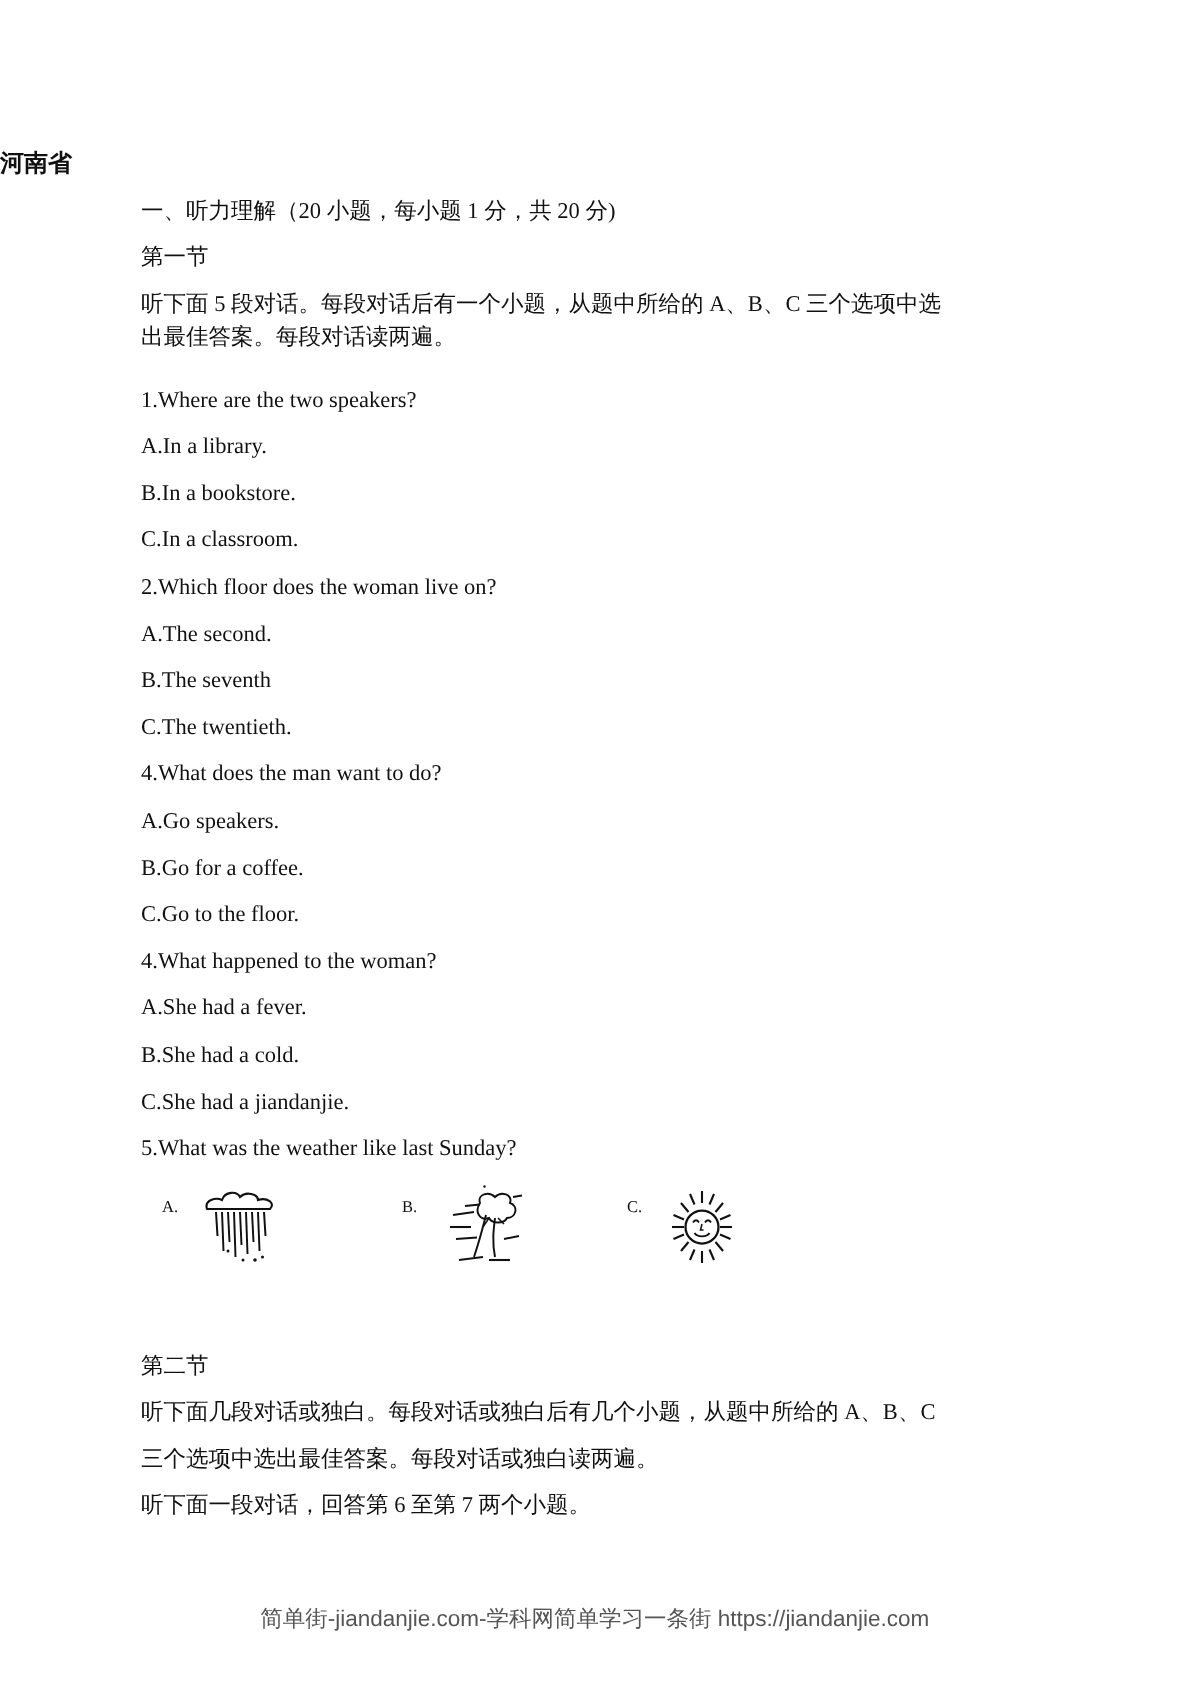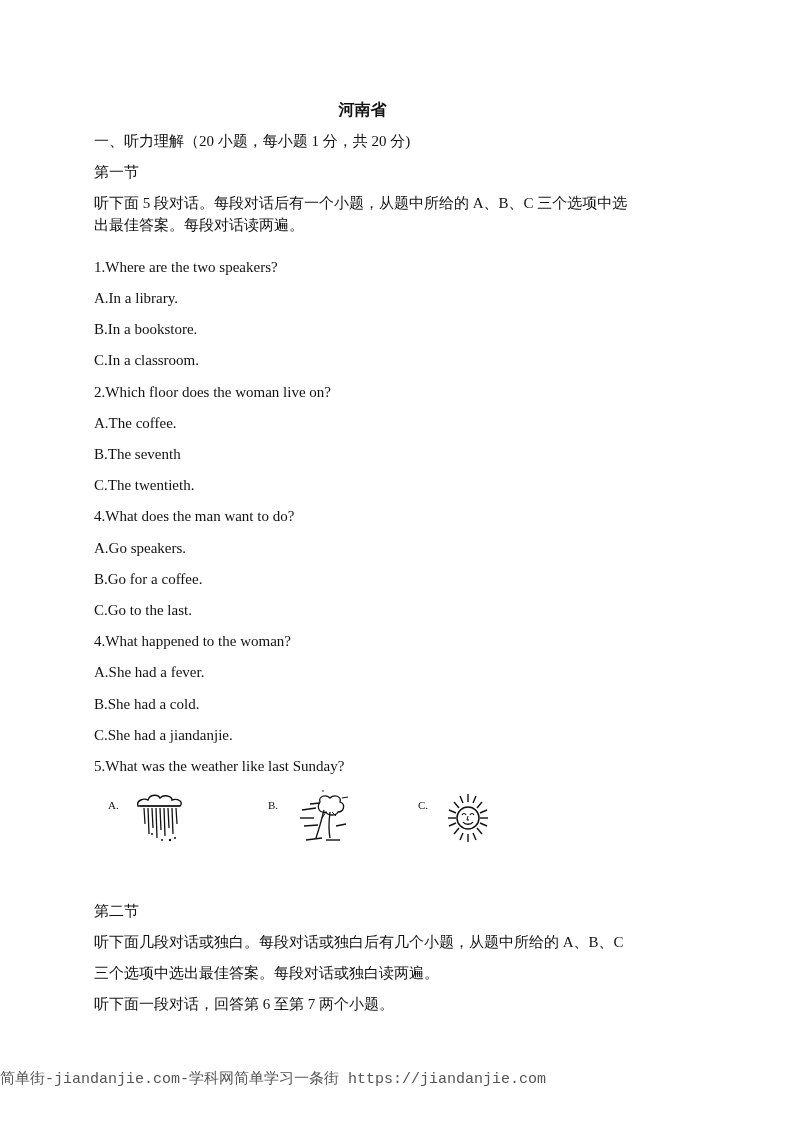--- a/index.html
+++ b/index.html
@@ -13,21 +13,21 @@
       position: relative;
       overflow: hidden;
       font-family: "Liberation Serif", "DejaVu Serif", serif;
       color: #111111;
     }
     .page-title {
       position: absolute;
       top: 99px;
       left: 0;
       width: 725px;
-      text-align: center;
+      text-align: left;
       font-weight: bold;
       font-size: 16px;
       line-height: 22px;
     }
     .line {
       position: absolute;
       left: 94px;
       font-size: 15px;
       line-height: 20px;
       white-space: nowrap;
@@ -53,21 +53,22 @@
     }
     .pic svg {
       position: absolute;
       top: 0;
     }
     .footer {
       position: absolute;
       top: 1069px;
       left: 0;
       width: 793px;
-      font-family: Liberation Mono, monospace;
+      text-align: center;
+      font-family: Liberation Sans, sans-serif;
       font-size: 15px;
       color: #555555;
       line-height: 22px;
     }
   </style>
 </head>
 <body>
 
 <div class="page-title">河南省</div>
 
@@ -75,28 +76,28 @@
 <div class="line" style="top:162px">第一节</div>
 <div class="line" style="top:193px">听下面 5 段对话。每段对话后有一个小题，从题中所给的 A、B、C 三个选项中选</div>
 <div class="line" style="top:215px">出最佳答案。每段对话读两遍。</div>
 
 <div class="line" style="top:257px">1.Where are the two speakers?</div>
 <div class="line" style="top:288px">A.In a library.</div>
 <div class="line" style="top:319px">B.In a bookstore.</div>
 <div class="line" style="top:350px">C.In a classroom.</div>
 
 <div class="line" style="top:382px">2.Which floor does the woman live on?</div>
-<div class="line" style="top:413px">A.The coffee.</div>
+<div class="line" style="top:413px">A.The second.</div>
 <div class="line" style="top:444px">B.The seventh</div>
 <div class="line" style="top:475px">C.The twentieth.</div>
 
 <div class="line" style="top:506px">4.What does the man want to do?</div>
 <div class="line" style="top:538px">A.Go speakers.</div>
 <div class="line" style="top:569px">B.Go for a coffee.</div>
-<div class="line" style="top:600px">C.Go to the last.</div>
+<div class="line" style="top:600px">C.Go to the floor.</div>
 
 <div class="line" style="top:631px">4.What happened to the woman?</div>
 <div class="line" style="top:662px">A.She had a fever.</div>
 <div class="line" style="top:694px">B.She had a cold.</div>
 <div class="line" style="top:725px">C.She had a jiandanjie.</div>
 
 <div class="line" style="top:756px">5.What was the weather like last Sunday?</div>
 
 <div class="pictures">
 

